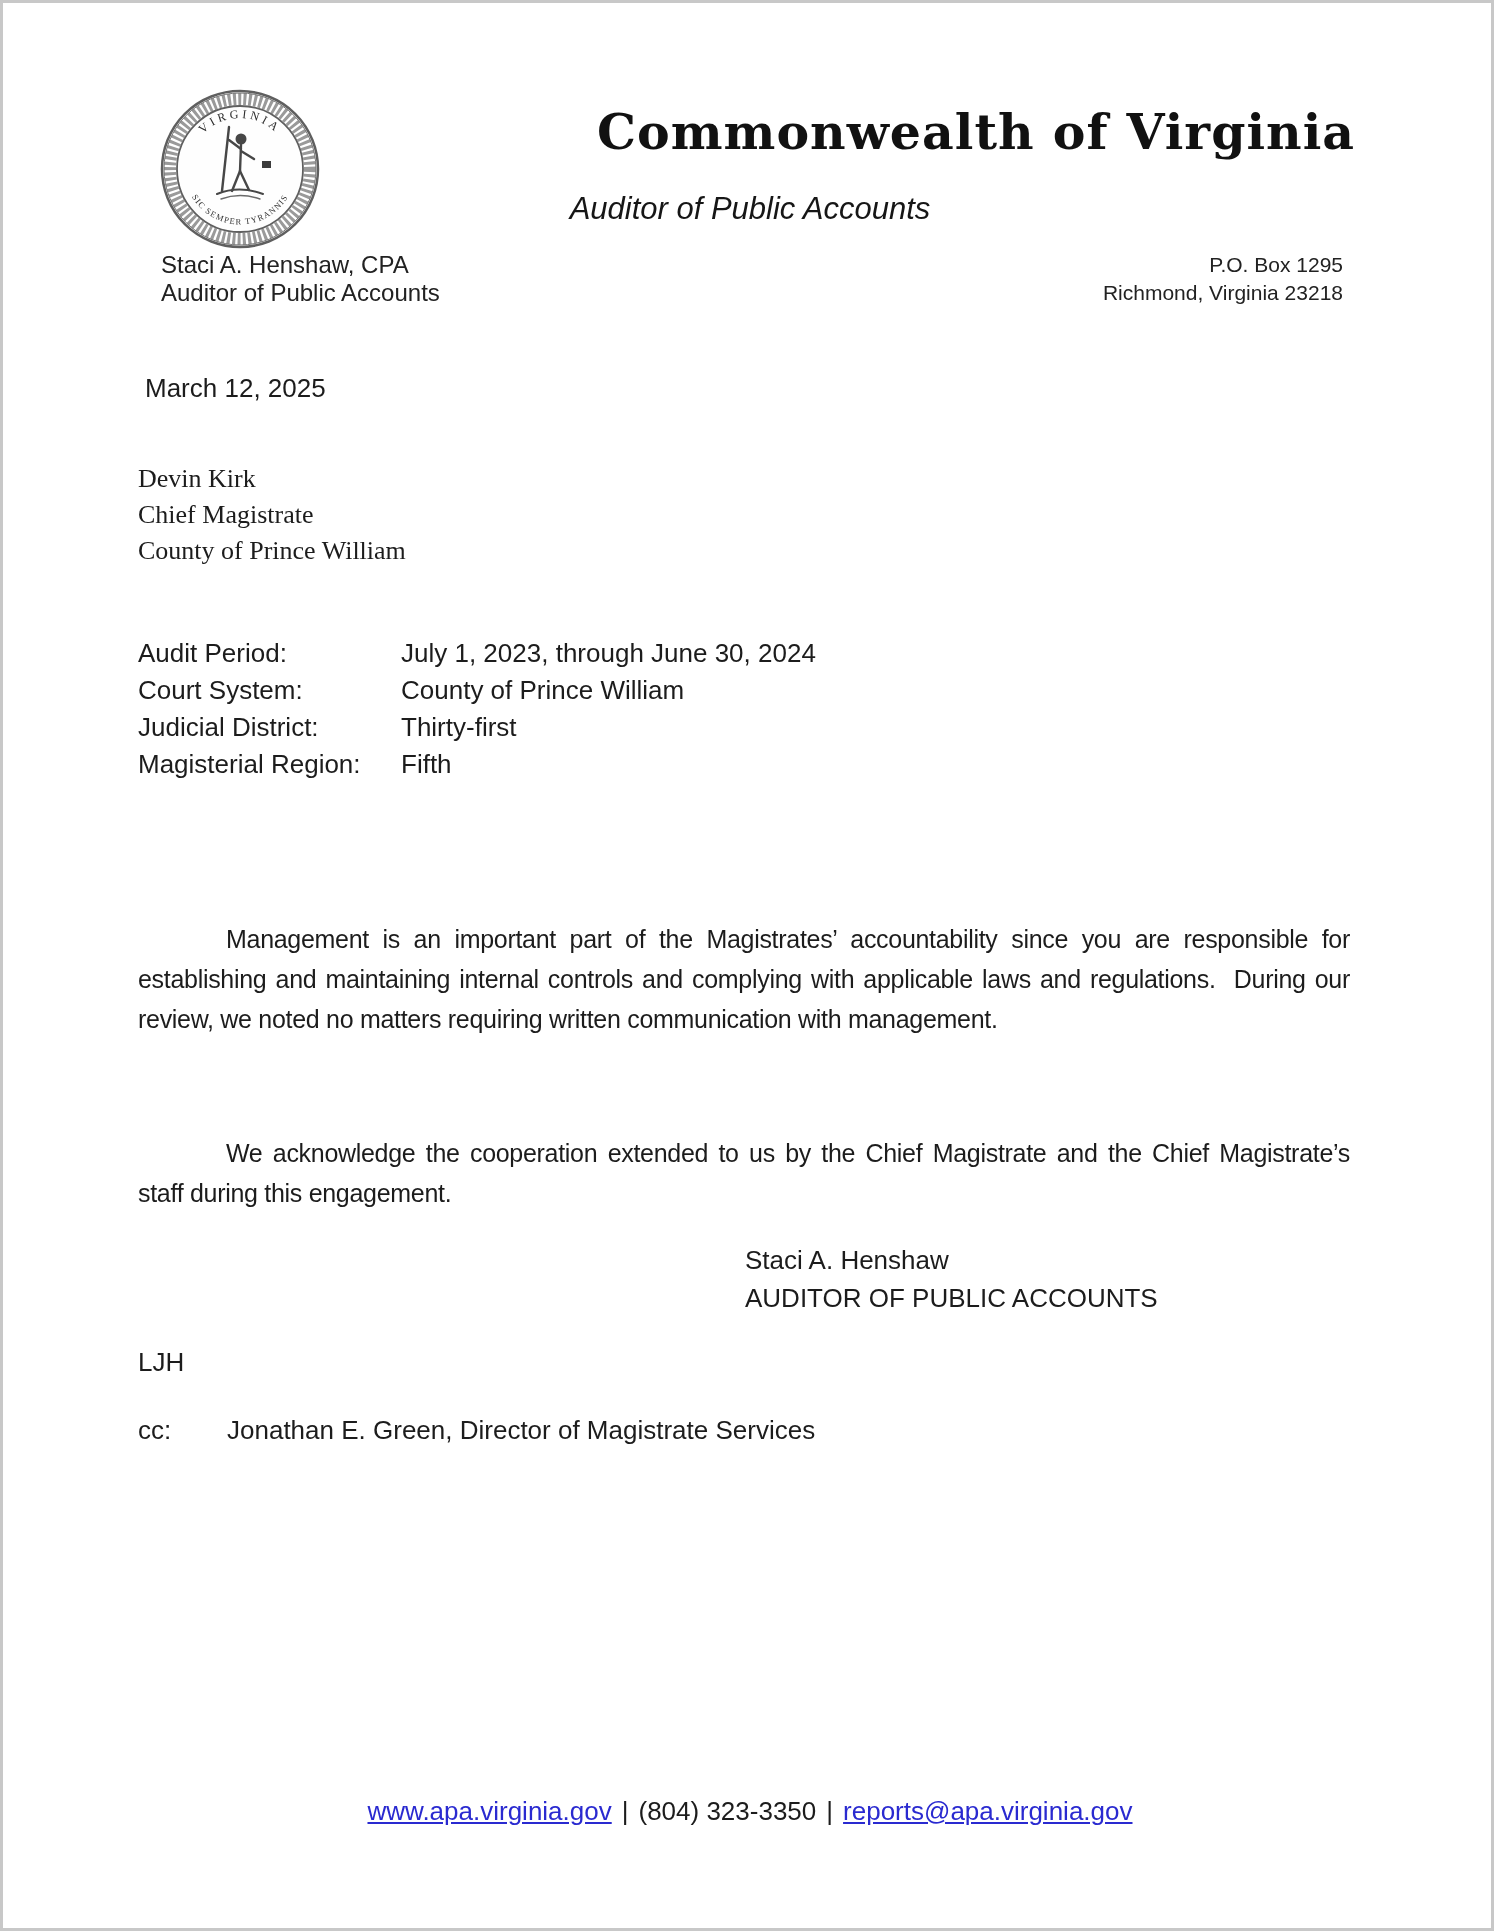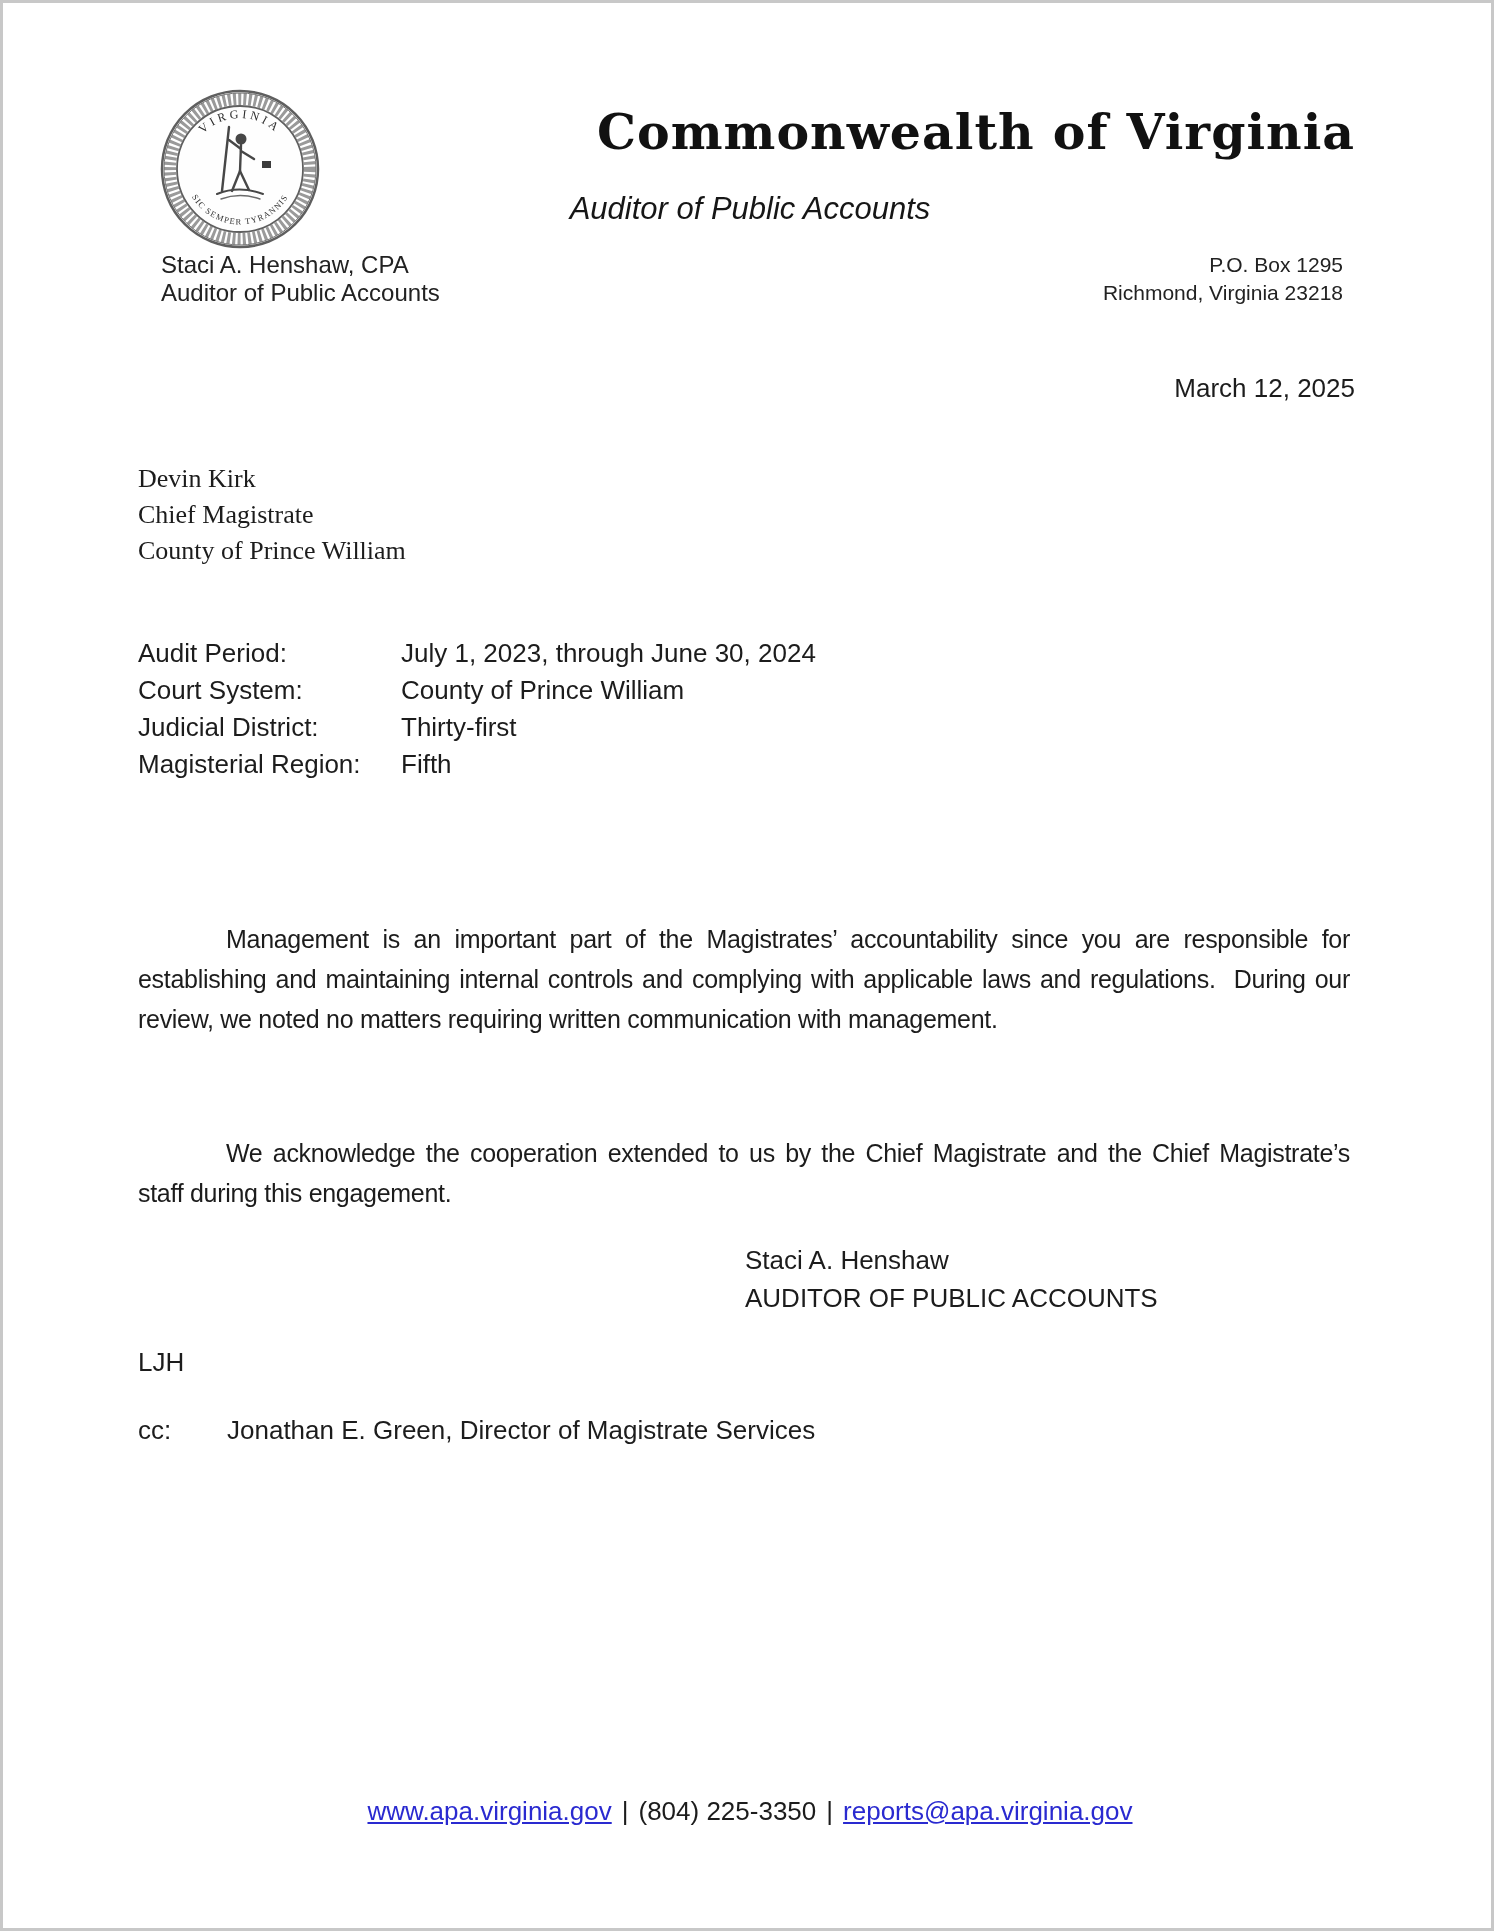--- a/index.html
+++ b/index.html
@@ -50,21 +50,21 @@
     right: 148px; top: 248px;
     text-align: right;
     font-size: 21px; line-height: 28px;
     color: #222;
   }
 
   
   .letter-date {
     position: absolute;
     left: 142px; top: 370px; width: 1210px;
-    text-align: right;
+    text-align: left;
     font-size: 26px;
   }
   .recipient {
     position: absolute;
     left: 135px; top: 458px;
     font-size: 26px; line-height: 36px; font-family: Liberation Serif, serif;
   }
   .audit-info {
     position: absolute;
     left: 135px; top: 632px;
@@ -201,16 +201,16 @@
   <div class="initials">LJH</div>
 
   <div class="cc-block">
     <div>cc:</div>
     <div class="cc-entries">
       <div>Jonathan E. Green, Director of Magistrate Services</div>
     </div>
   </div>
 
   <div class="footer">
-    <a>www.apa.virginia.gov</a><span class="divider">|</span><span>(804) 225-3350</span><span class="divider">|</span><a>reports@apa.virginia.gov</a>
+    <a>www.apa.virginia.gov</a><span class="divider">|</span><span>(804) 323-3350</span><span class="divider">|</span><a>reports@apa.virginia.gov</a>
   </div>
 
 </div>
 
 </body></html>

